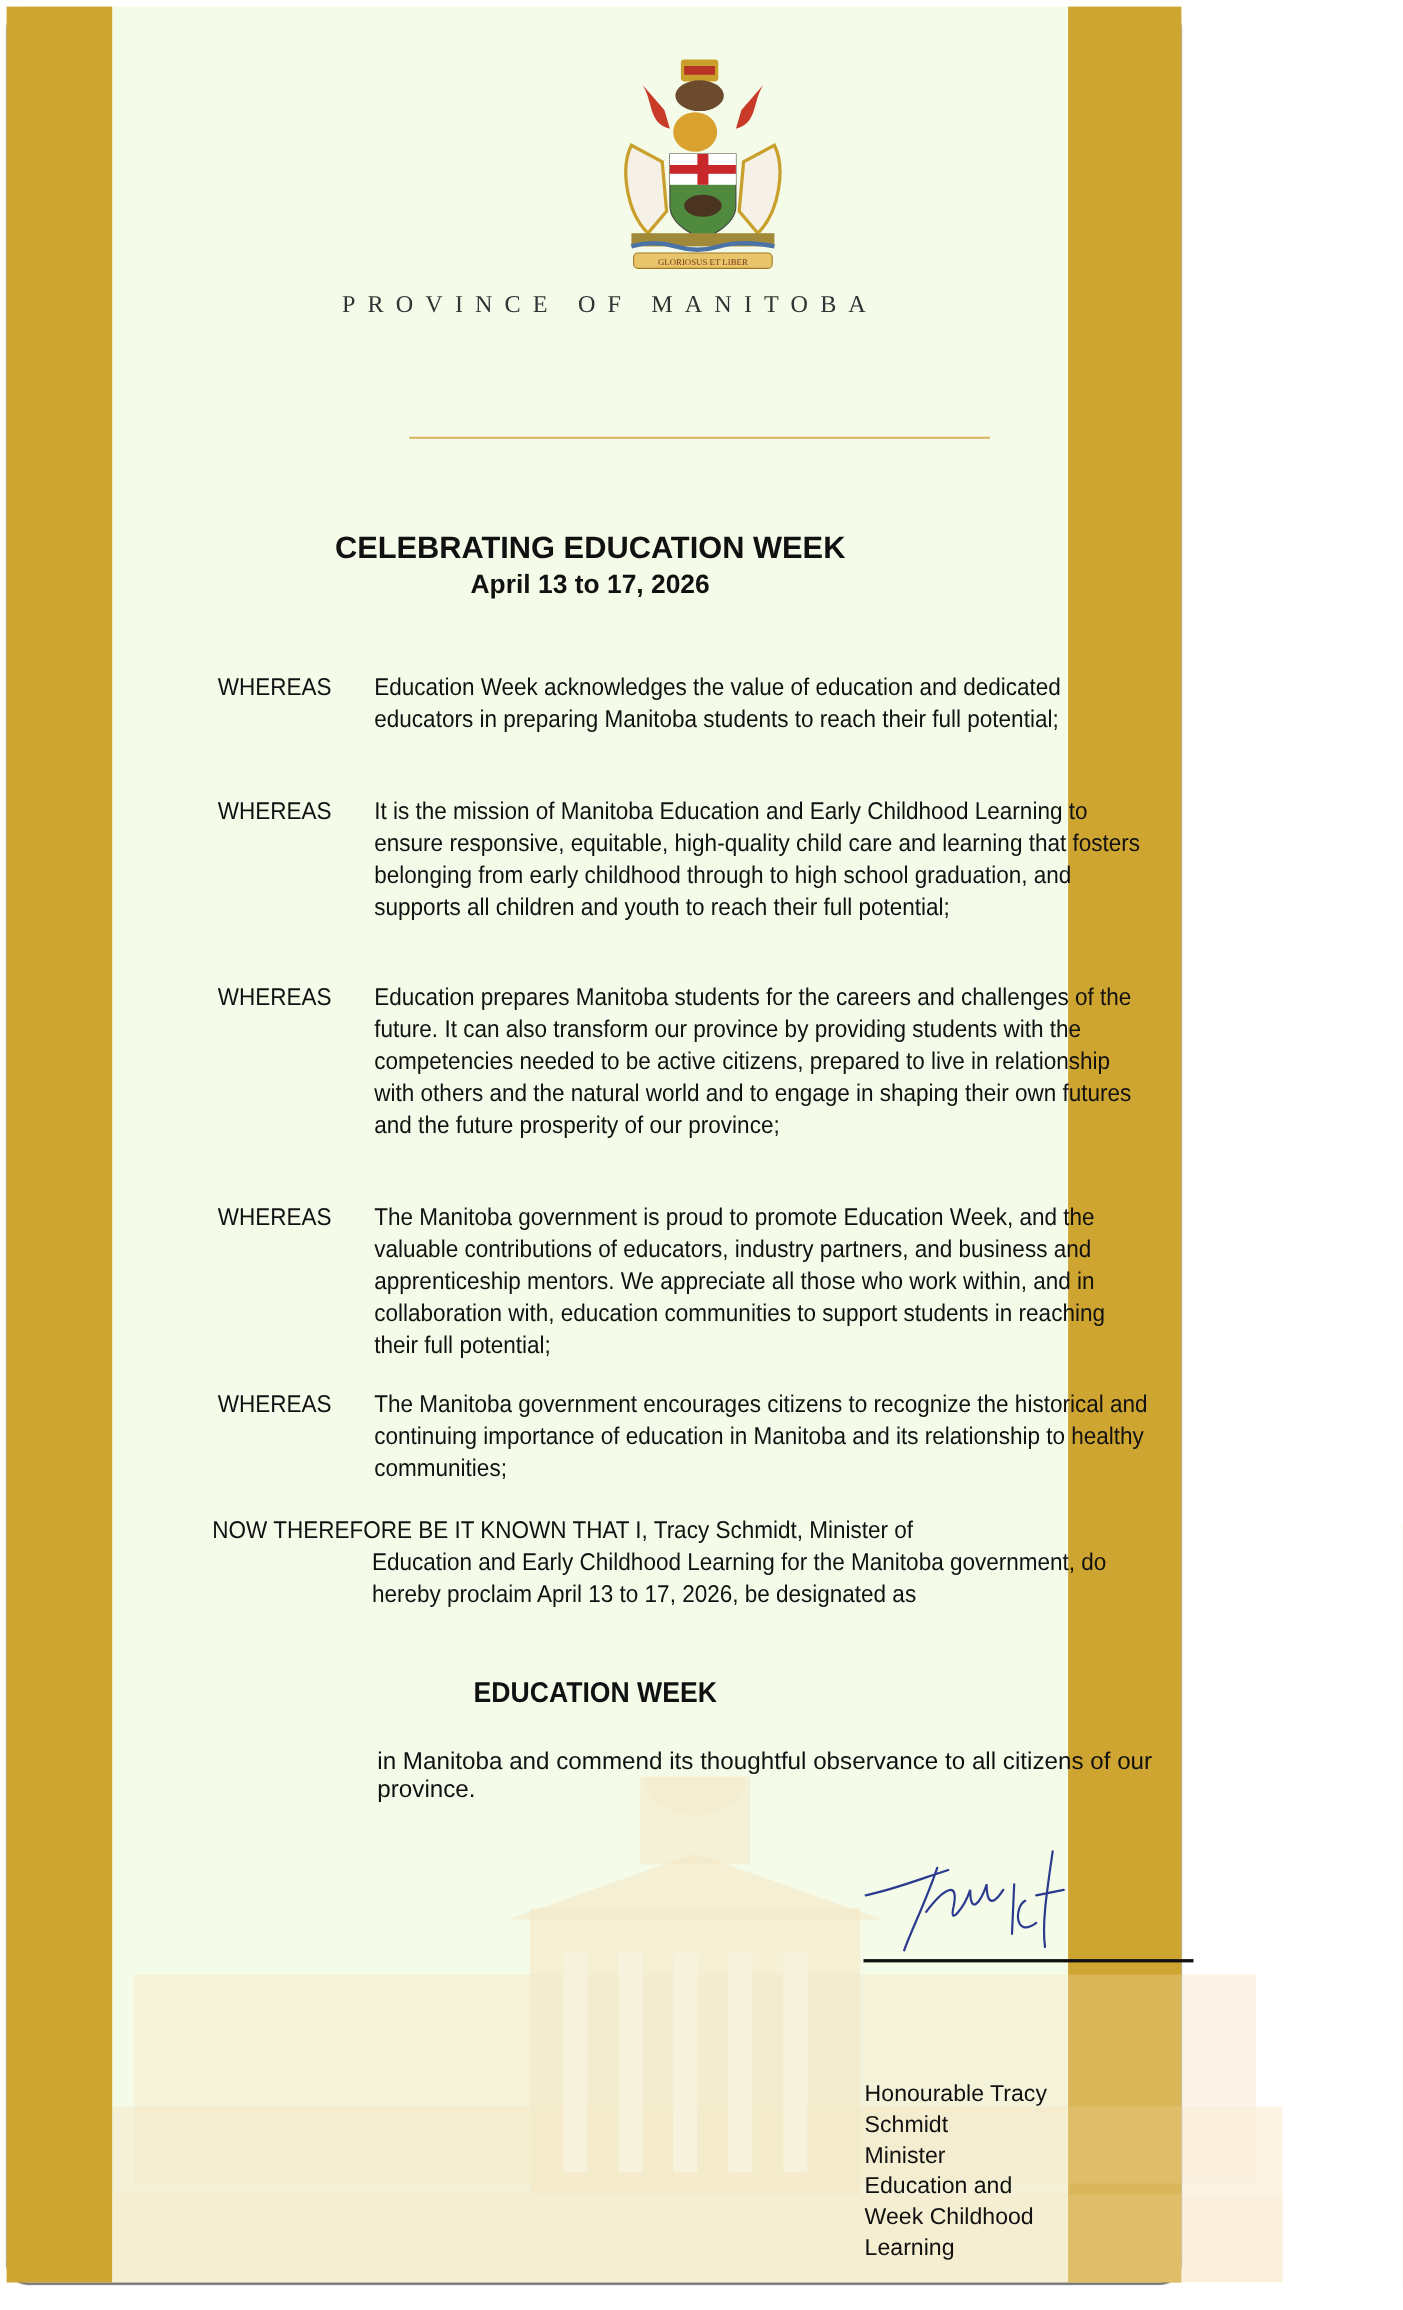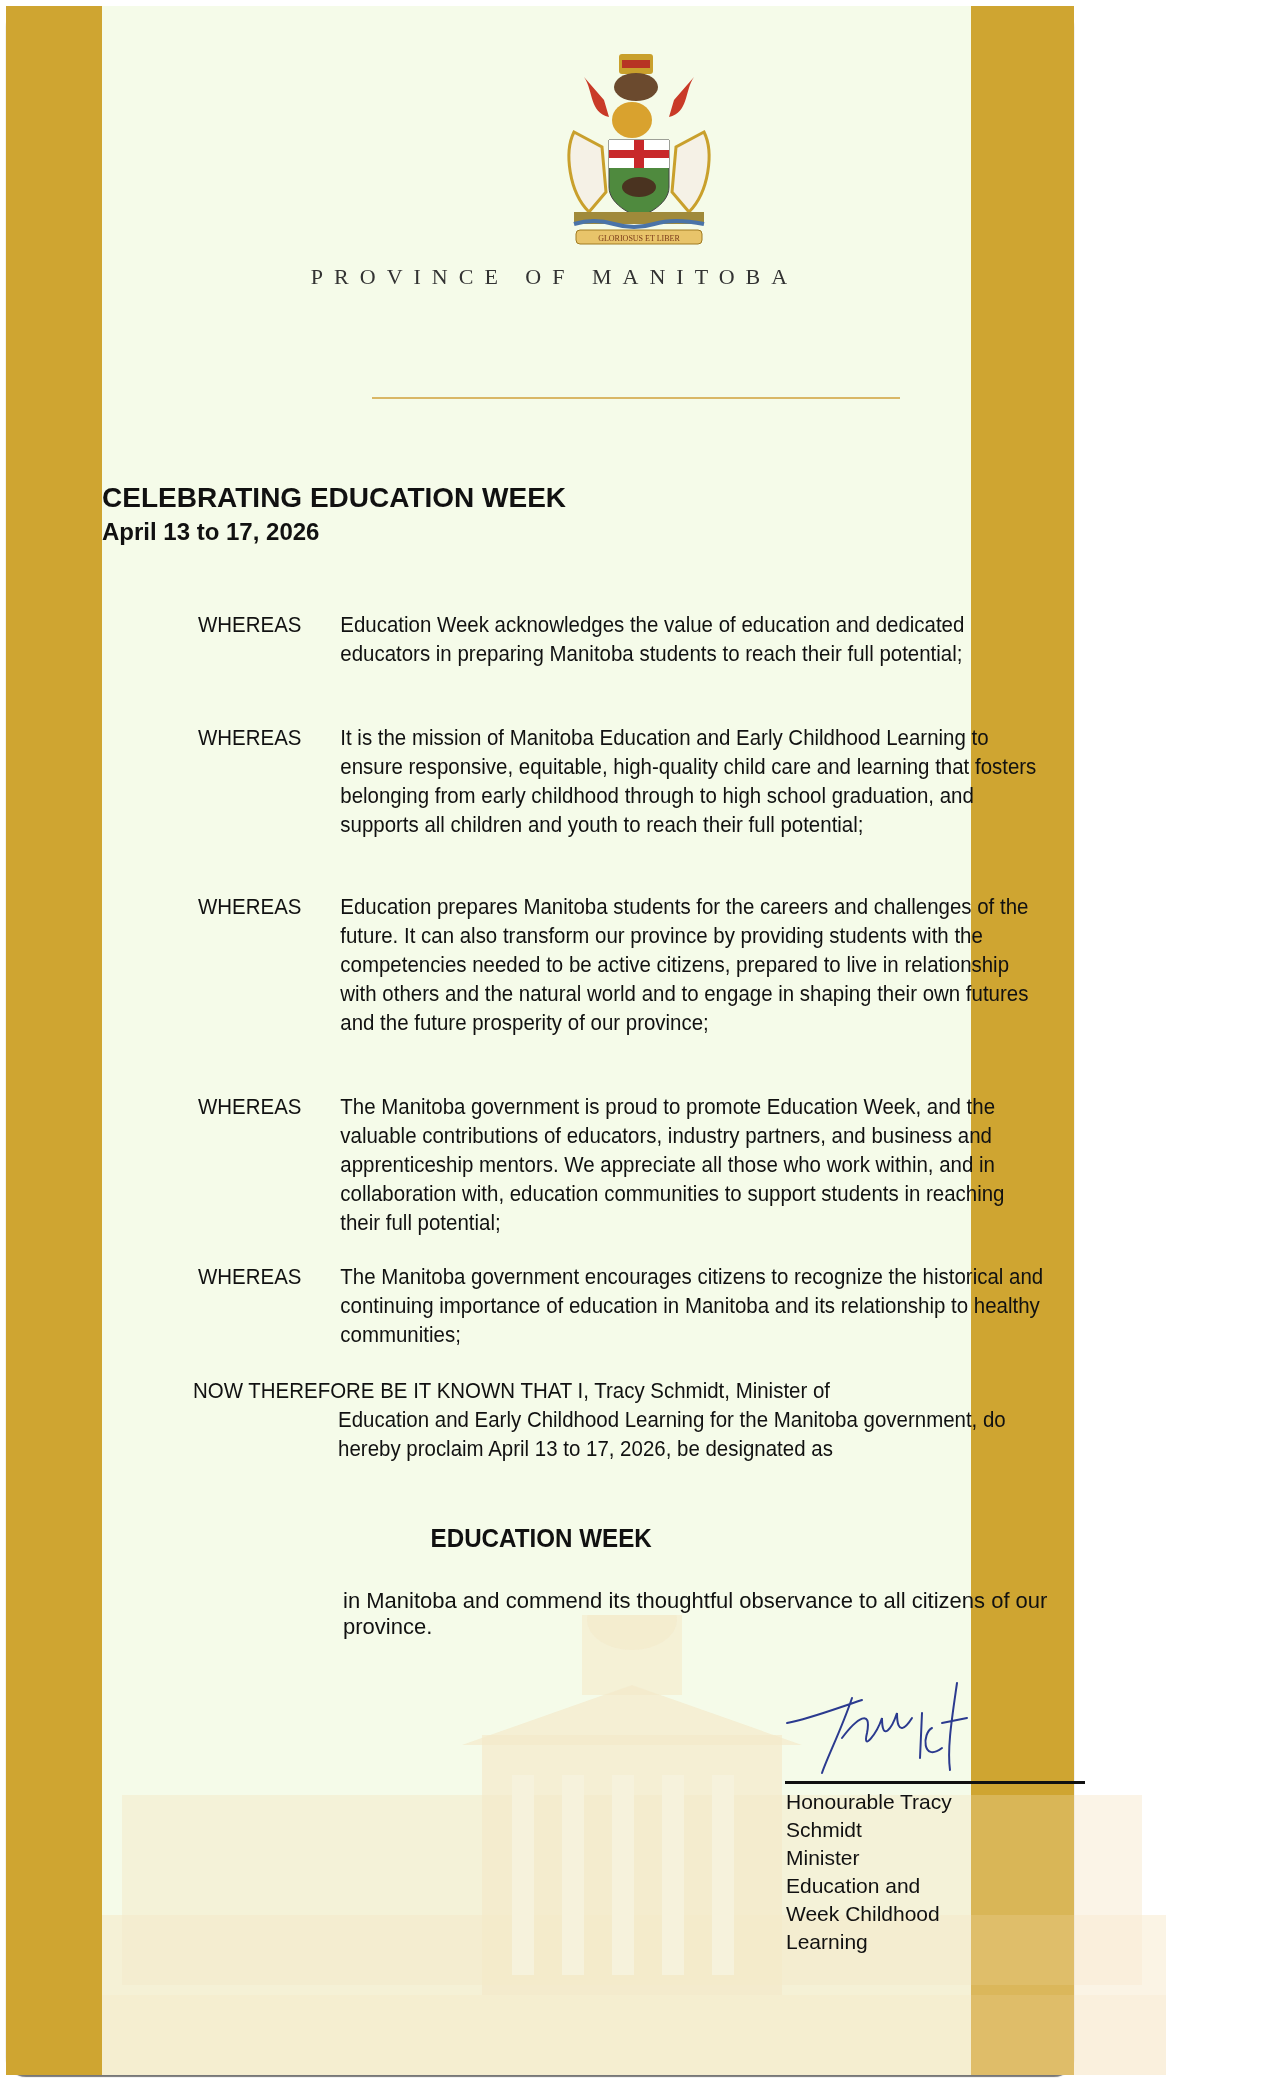--- a/index.html
+++ b/index.html
@@ -30,21 +30,21 @@
   }
   .proclamation {
     position: absolute; left: 0; right: 0; top: 298px; text-align: center;
     font-family: "Liberation Serif", serif; font-size: 76px; letter-spacing: 19px; color: #d3a431;
   }
   .title-rule {
     position: absolute; left: 270px; width: 528px; top: 391px; height: 2px; background: #d9b766;
   }
 
   .heading {
-    position: absolute; left: 0; right: 0; top: 475px; text-align: left;
+    position: absolute; left: 0; right: 0; top: 475px; text-align: center;
     font-weight: bold; font-size: 28px; line-height: 34px;
   }
   .heading .sub { font-size: 24px; }
 
   .clause {
     position: absolute; left: 96px; width: 900px; font-size: 22px; line-height: 29px;
     transform: scaleX(0.93); transform-origin: left top;
   }
   .clause .kw { position: absolute; left: 0; top: 0; }
   .clause .txt { position: absolute; left: 153px; width: 760px; }
@@ -60,21 +60,21 @@
     position: absolute; left: 0; right: 0; top: 1517px; text-align: center;
     font-weight: bold; font-size: 26px; padding-left: 10px;
     transform: scaleX(0.93);
   }
   .closing {
     position: absolute; left: 241px; top: 1582px; width: 760px; font-size: 22px; line-height: 26px;
   }
 
   .signature { position: absolute; left: 680px; top: 1672px; width: 240px; height: 100px; }
   .sig-rule { position: absolute; left: 683px; top: 1775px; width: 300px; height: 3px; background: #111; }
-  .sig-block { position: absolute; left: 684px; top: 1782px; font-size: 21px; line-height: 28px; }
+  .sig-block { position: absolute; left: 684px; top: 1884px; font-size: 21px; line-height: 28px; }
 </style>
 </head>
 <body>
 
 <div class="page">
   <div class="band left"></div>
   <div class="band right"></div>
 
   <div class="inner">
 

